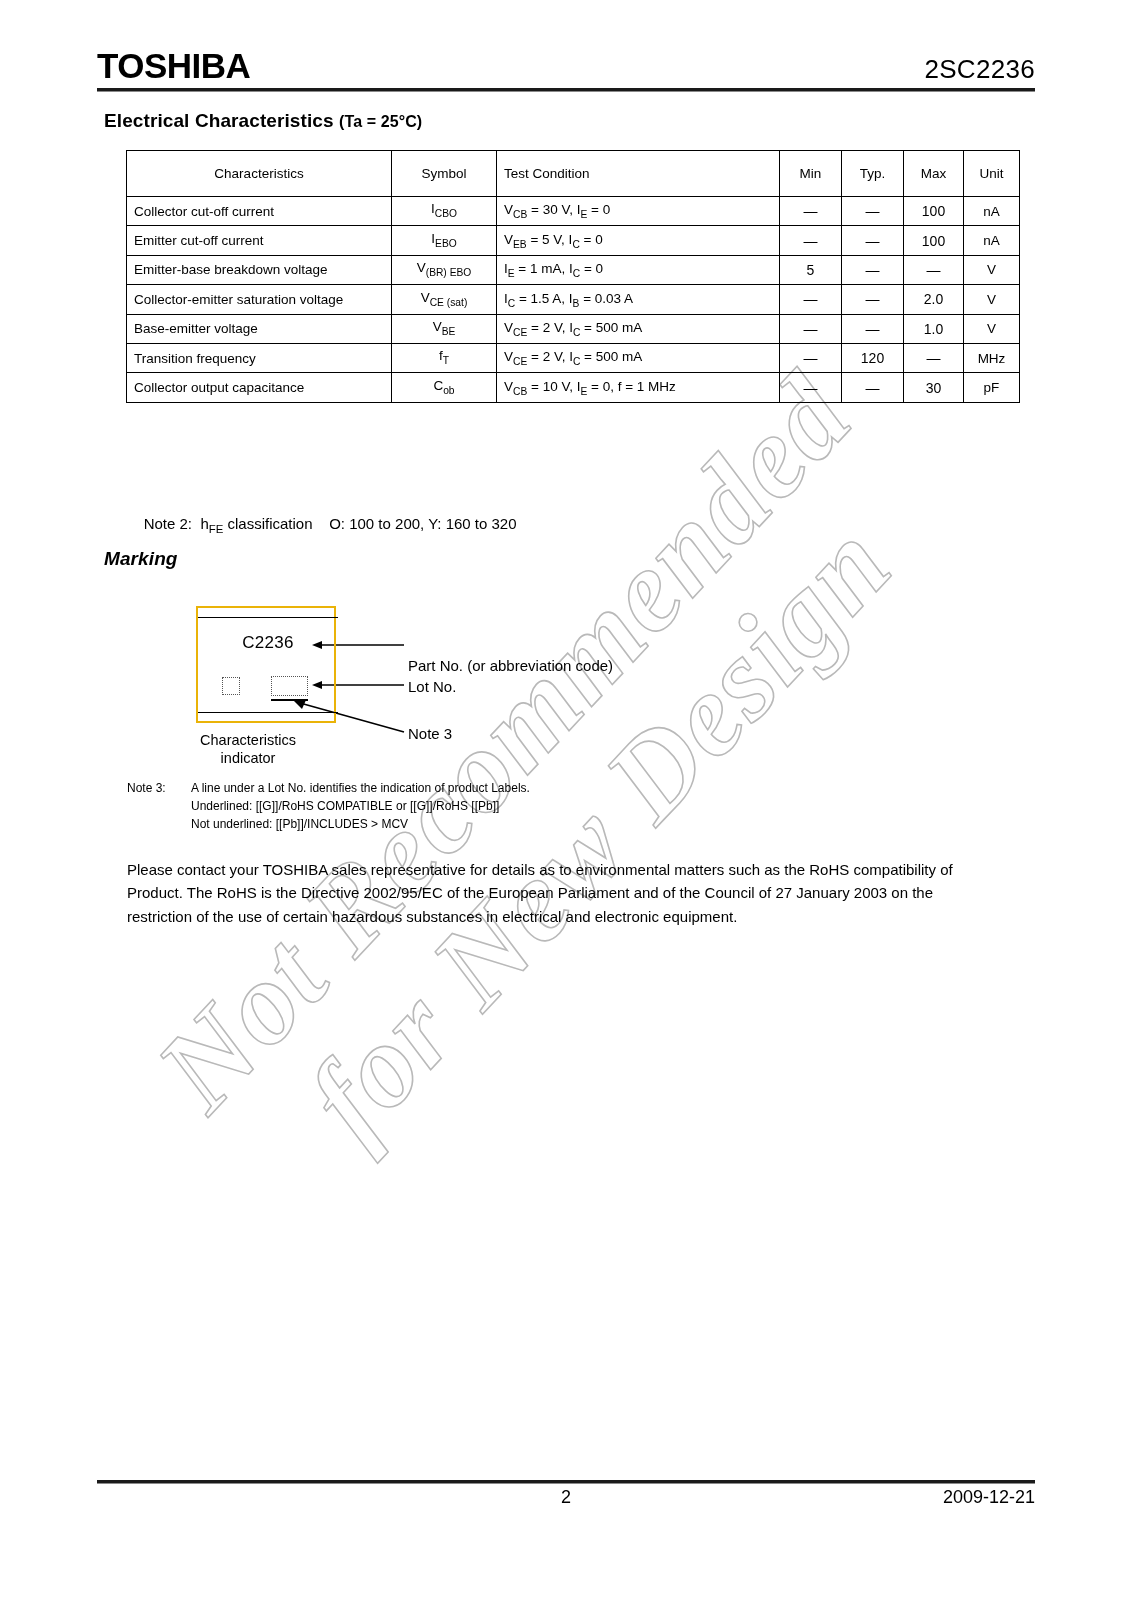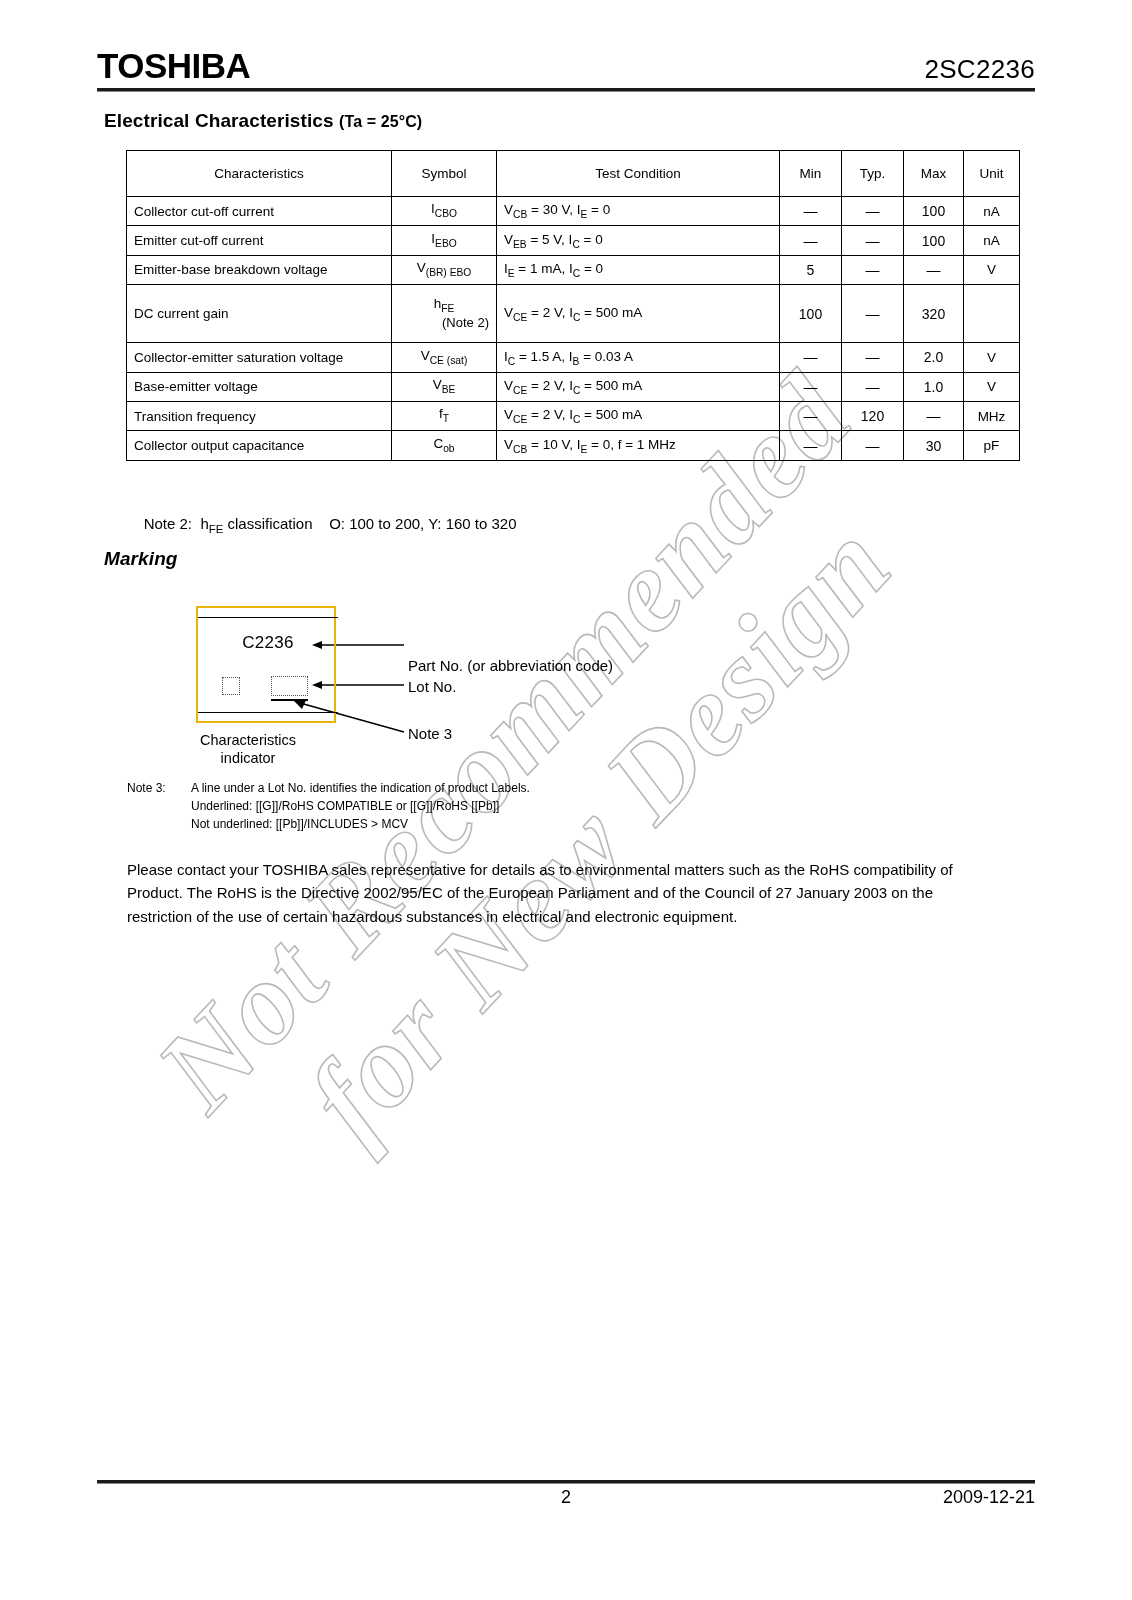--- a/index.html
+++ b/index.html
@@ -276,21 +276,21 @@
     <span>Electrical Characteristics</span>
     <span class="sub">(Ta = 25°C)</span>
   </div>
 
   <div class="tbl-wrap">
     <table class="ec">
       <thead>
         <tr>
           <td class="c-char">Characteristics</td>
           <td class="c-sym">Symbol</td>
-          <td class="c-cond" style="text-align:center">Test Condition</td>
+          <td class="c-cond" style="text-align:left">Test Condition</td>
           <td class="c-min">Min</td>
           <td class="c-typ">Typ.</td>
           <td class="c-max">Max</td>
           <td class="c-unit">Unit</td>
         </tr>
       </thead>
       <tbody>
           <tr>
             <td class="c-char">Collector cut-off current</td>
             <td class="c-sym symcell">I<sub>CBO</sub></td>
@@ -310,32 +310,20 @@
             <td class="c-unit">nA</td>
           </tr>
           <tr>
             <td class="c-char">Emitter-base breakdown voltage</td>
             <td class="c-sym symcell">V<sub>(BR) EBO</sub></td>
             <td class="c-cond">I<sub>E</sub> = 1 mA, I<sub>C</sub> = 0</td>
             <td class="c-min"><span class="dash">5</span></td>
             <td class="c-typ"><span class="dash">—</span></td>
             <td class="c-max"><span class="dash">—</span></td>
             <td class="c-unit">V</td>
-          </tr>
-          <tr>
-            <td class="c-char tall">DC current gain</td>
-            <td class="c-sym symcell tall">
-              <span class="symmain">h<sub>FE</sub></span>
-              <span class="note-sub">(Note 2)</span>
-            </td>
-            <td class="c-cond tall">V<sub>CE</sub> = 2 V, I<sub>C</sub> = 500 mA</td>
-            <td class="c-min tall"><span class="dash">100</span></td>
-            <td class="c-typ tall"><span class="dash">—</span></td>
-            <td class="c-max tall"><span class="dash">320</span></td>
-            <td class="c-unit tall"></td>
           </tr>
           <tr>
             <td class="c-char">Collector-emitter saturation voltage</td>
             <td class="c-sym symcell">V<sub>CE (sat)</sub></td>
             <td class="c-cond">I<sub>C</sub> = 1.5 A, I<sub>B</sub> = 0.03 A</td>
             <td class="c-min"><span class="dash">—</span></td>
             <td class="c-typ"><span class="dash">—</span></td>
             <td class="c-max"><span class="dash">2.0</span></td>
             <td class="c-unit">V</td>
           </tr>

